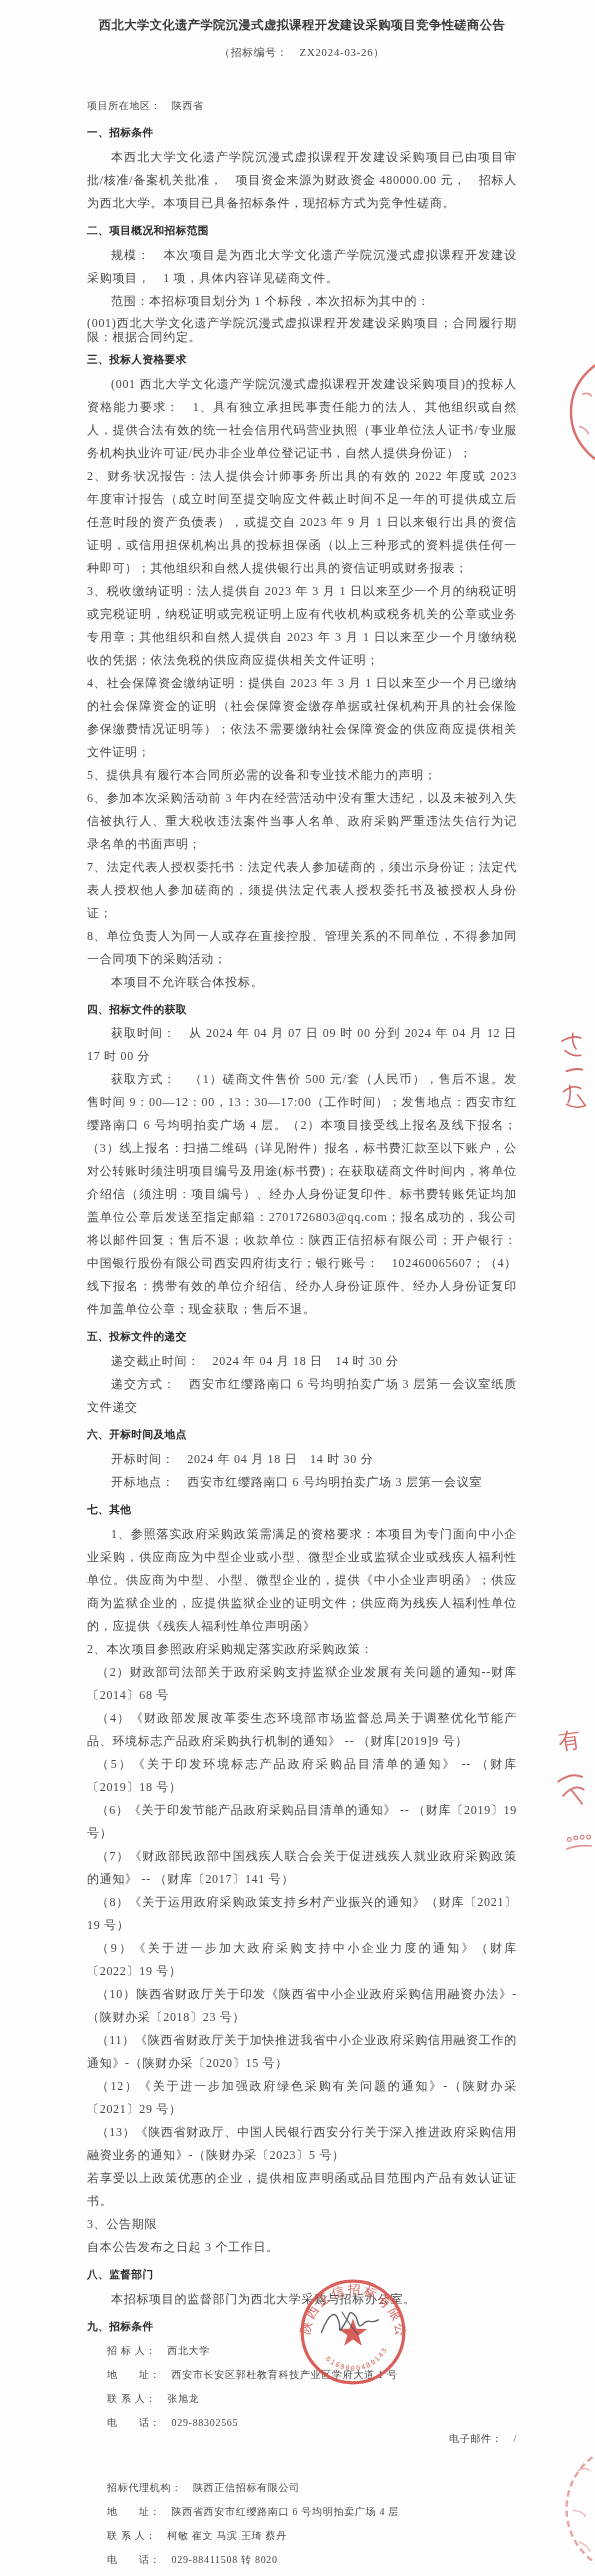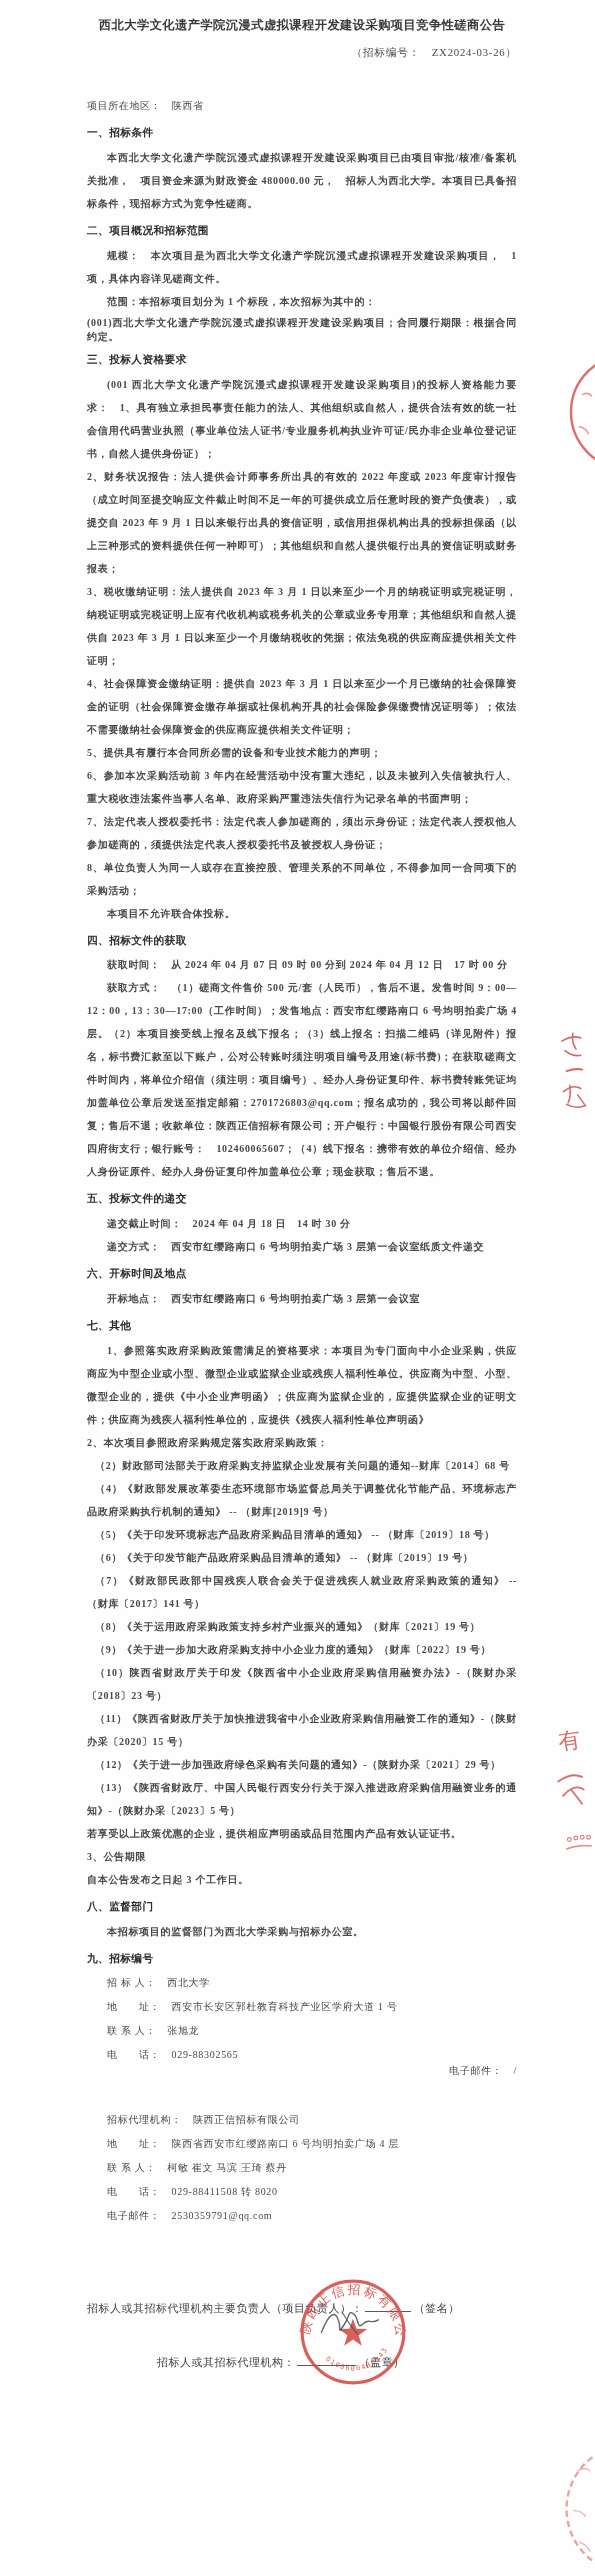--- a/index.html
+++ b/index.html
@@ -12,33 +12,32 @@
   .doc{
     position:absolute;top:0;left:4px;width:595px;height:2576px;
     padding:16px 82px 0 83px;box-sizing:border-box;
   }
   .title{
     text-align:center;font-size:12.3px;font-weight:700;color:#3a3a3e;
     letter-spacing:0.4px;line-height:19px;margin:0;
     font-family:"Liberation Serif","DejaVu Serif",serif;
   }
   .subtitle{
-    text-align:right;font-size:10.7px;color:#4a4a4e;letter-spacing:0.8px;
+    text-align:center;font-size:10.7px;color:#4a4a4e;letter-spacing:0.8px;
     line-height:17.4px;margin:8.7px 0 0 0;
   }
   .region{font-size:10px;line-height:23px;margin:33px 0 0 0;letter-spacing:0.6px;}
   .sec-h{
     font-family:"DejaVu Sans","Liberation Sans",sans-serif;
     font-size:10.7px;font-weight:700;color:#2d2d30;letter-spacing:0.4px;
     line-height:24px;margin:4px 0 0.8px 0;
   }
   .para{
-    font-size:10px;line-height:23px;letter-spacing:0.7px;margin:0;
+    font-size:12px;line-height:23px;letter-spacing:0.7px;margin:0;
     text-align:justify;
-    font-weight:bold;
   }
   .indent{text-indent:2em;}
   .subindent{text-indent:.8em;}
   .tight{line-height:14px;margin-top:3.2px;margin-bottom:1px;}
   .row{font-size:10px;line-height:24px;letter-spacing:0.7px;padding-left:2em;}
   .row .lbl{display:inline-block;}
   .row .val{margin-left:11px;}
   .tuck{margin-top:-8.7px;text-align:right;}
   .agency-gap{margin-top:25px;}
   .sig-row{font-size:11px;letter-spacing:0.5px;color:#424246;line-height:19px;}
@@ -89,20 +88,21 @@
 
     <h2 class="sec-h">四、招标文件的获取</h2>
     <p class="para indent">获取时间：　从 2024 年 04 月 07 日 09 时 00 分到 2024 年 04 月 12 日　17 时 00 分</p>
     <p class="para indent">获取方式：　（1）磋商文件售价 500 元/套（人民币），售后不退。发售时间 9：00—12：00，13：30—17:00（工作时间）；发售地点：西安市红缨路南口 6 号均明拍卖广场 4 层。（2）本项目接受线上报名及线下报名；（3）线上报名：扫描二维码（详见附件）报名，标书费汇款至以下账户，公对公转账时须注明项目编号及用途(标书费)；在获取磋商文件时间内，将单位介绍信（须注明：项目编号）、经办人身份证复印件、标书费转账凭证均加盖单位公章后发送至指定邮箱：2701726803@qq.com；报名成功的，我公司将以邮件回复；售后不退；收款单位：陕西正信招标有限公司；开户银行：中国银行股份有限公司西安四府街支行；银行账号：　102460065607；（4）线下报名：携带有效的单位介绍信、经办人身份证原件、经办人身份证复印件加盖单位公章；现金获取；售后不退。</p>
 
     <h2 class="sec-h">五、投标文件的递交</h2>
     <p class="para indent">递交截止时间：　2024 年 04 月 18 日　14 时 30 分</p>
     <p class="para indent">递交方式：　西安市红缨路南口 6 号均明拍卖广场 3 层第一会议室纸质文件递交</p>
 
     <h2 class="sec-h">六、开标时间及地点</h2>
+    <p class="para indent">开标时间：　2024 年 04 月 18 日　14 时 30 分</p>
     <p class="para indent">开标地点：　西安市红缨路南口 6 号均明拍卖广场 3 层第一会议室</p>
 
     <h2 class="sec-h">七、其他</h2>
     <p class="para indent">1、参照落实政府采购政策需满足的资格要求：本项目为专门面向中小企业采购，供应商应为中型企业或小型、微型企业或监狱企业或残疾人福利性单位。供应商为中型、小型、微型企业的，提供《中小企业声明函》；供应商为监狱企业的，应提供监狱企业的证明文件；供应商为残疾人福利性单位的，应提供《残疾人福利性单位声明函》</p>
     <p class="para">2、本次项目参照政府采购规定落实政府采购政策：</p>
     <p class="para subindent">（2）财政部司法部关于政府采购支持监狱企业发展有关问题的通知--财库〔2014〕68 号</p>
     <p class="para subindent">（4）《财政部发展改革委生态环境部市场监督总局关于调整优化节能产品、环境标志产品政府采购执行机制的通知》 -- （财库[2019]9 号）</p>
     <p class="para subindent">（5）《关于印发环境标志产品政府采购品目清单的通知》 -- （财库〔2019〕18 号）</p>
     <p class="para subindent">（6）《关于印发节能产品政府采购品目清单的通知》 -- （财库〔2019〕19 号）</p>
     <p class="para subindent">（7）《财政部民政部中国残疾人联合会关于促进残疾人就业政府采购政策的通知》 -- （财库〔2017〕141 号）</p>
@@ -112,21 +112,21 @@
     <p class="para subindent">（11）《陕西省财政厅关于加快推进我省中小企业政府采购信用融资工作的通知》-（陕财办采〔2020〕15 号）</p>
     <p class="para subindent">（12）《关于进一步加强政府绿色采购有关问题的通知》-（陕财办采〔2021〕29 号）</p>
     <p class="para subindent">（13）《陕西省财政厅、中国人民银行西安分行关于深入推进政府采购信用融资业务的通知》-（陕财办采〔2023〕5 号）</p>
     <p class="para">若享受以上政策优惠的企业，提供相应声明函或品目范围内产品有效认证证书。</p>
     <p class="para">3、公告期限</p>
     <p class="para">自本公告发布之日起 3 个工作日。</p>
 
     <h2 class="sec-h">八、监督部门</h2>
     <p class="para indent">本招标项目的监督部门为西北大学采购与招标办公室。</p>
 
-    <h2 class="sec-h">九、招标编号</h2>
+    <h2 class="sec-h">九、招标条件</h2>
     <div class="row">
       <span class="lbl">招 标 人：</span><span class="val">西北大学</span>
     </div>
     <div class="row">
       <span class="lbl">地　　址：</span><span class="val">西安市长安区郭杜教育科技产业区学府大道 1 号</span>
     </div>
     <div class="row">
       <span class="lbl">联 系 人：</span><span class="val">张旭龙</span>
     </div>
     <div class="row">

